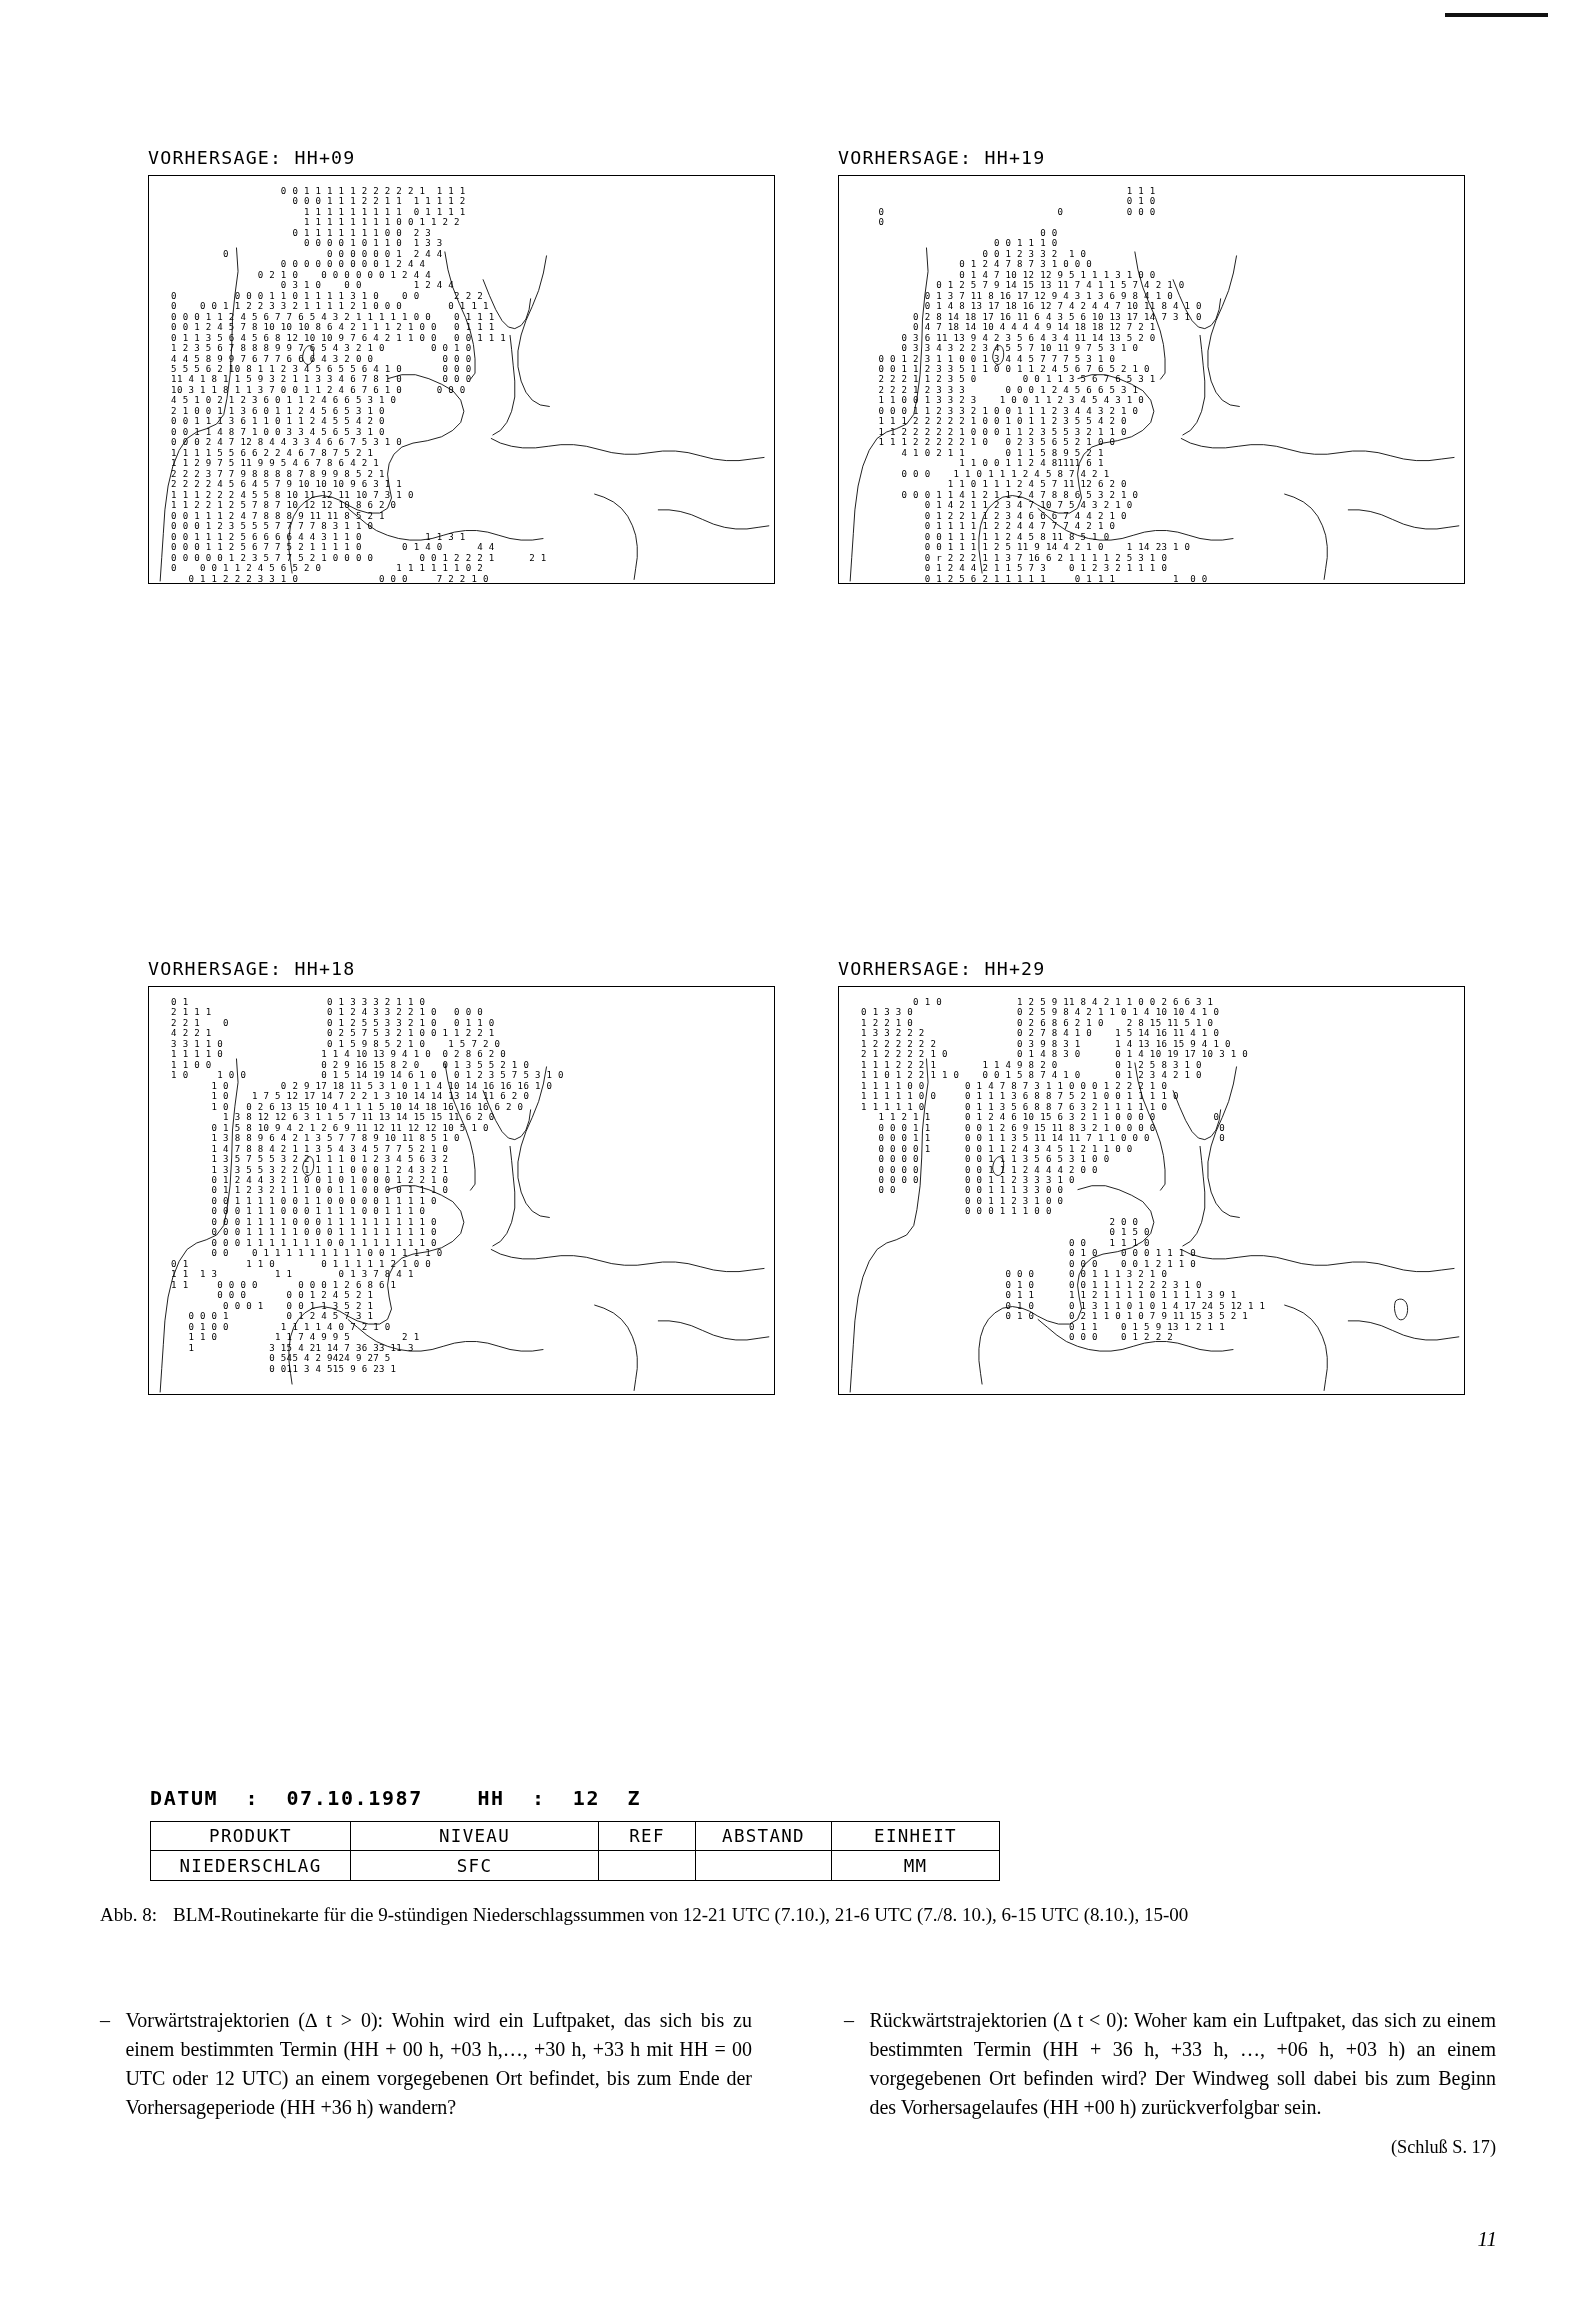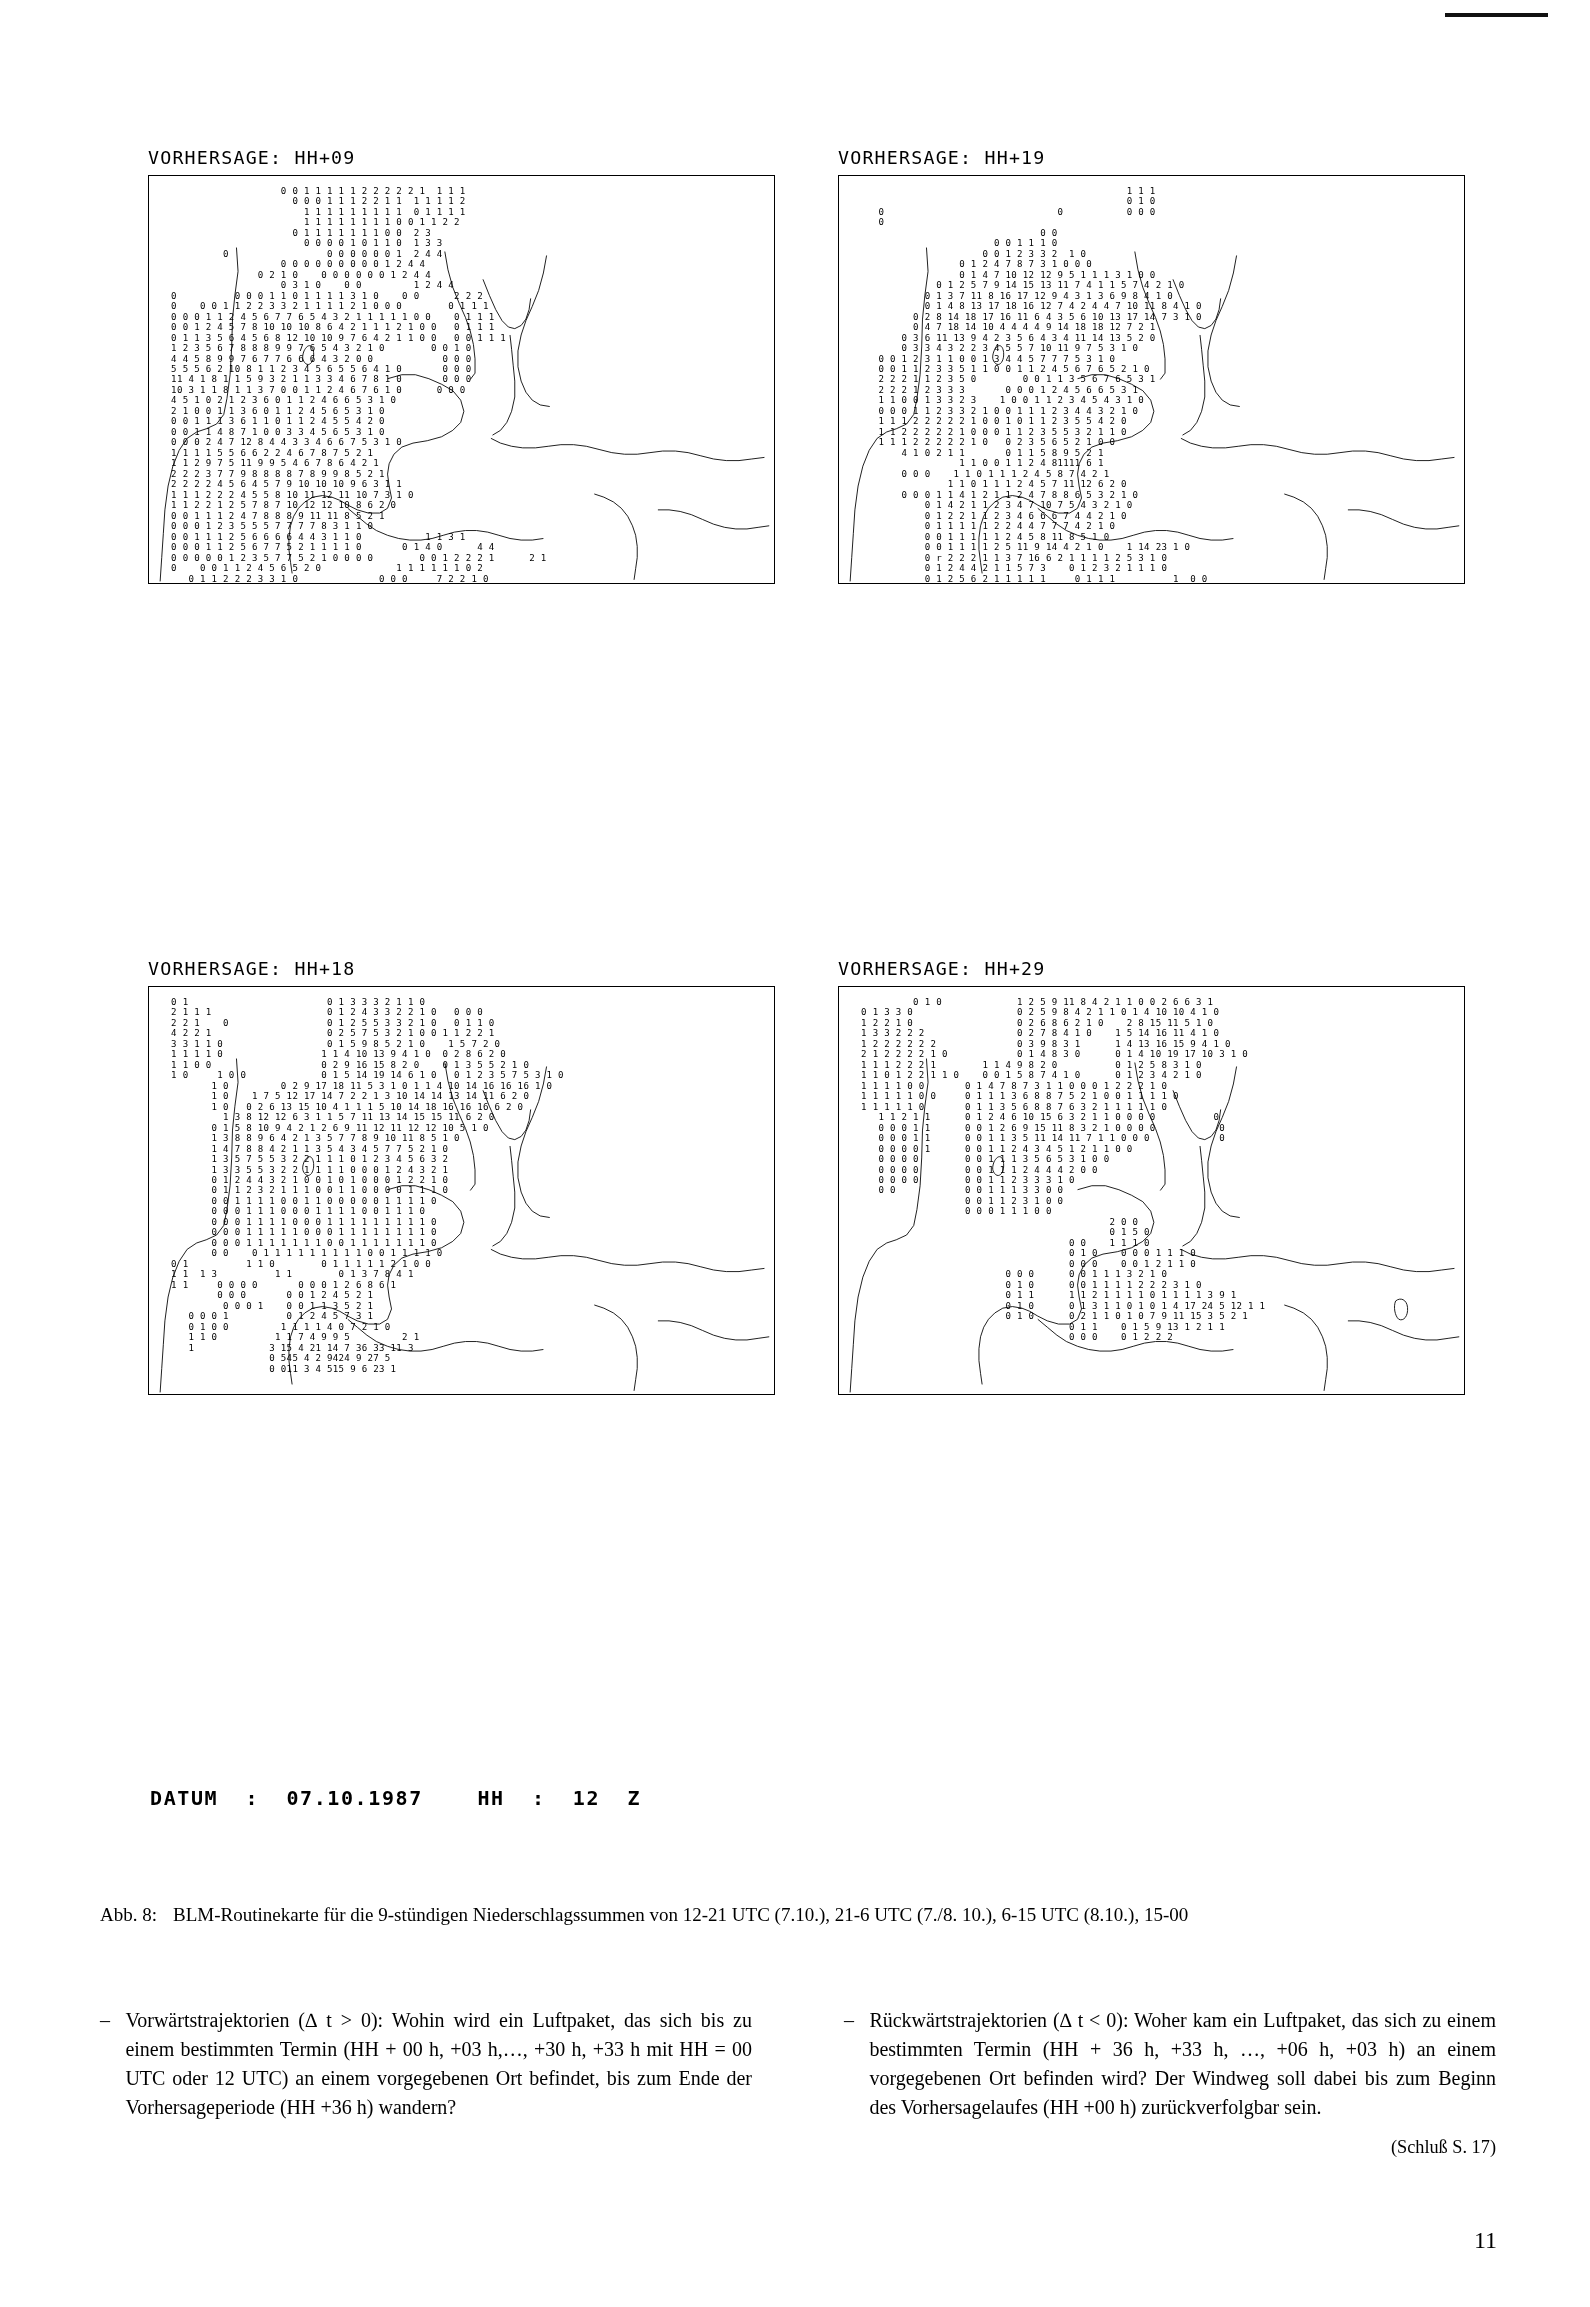--- a/index.html
+++ b/index.html
@@ -163,21 +163,22 @@
   }
   .schluss {
     text-align: right;
     font-size: 18.3px;
     margin-top: 11px;
   }
   .page-number {
     position: absolute;
     right: 94px;
     top: 2227px;
-    font-size: 24px;
+    font-size: 21px;
+    font-style: italic;
   }
 </style>
 </head>
 <body>
 
 <div class="page">
 
   <div class="corner-rule"></div>
 
   <div class="panels">
@@ -267,20 +268,38 @@
             <path d="M700 395 C706 390 714 393 715 403 C716 414 710 421 704 418 C699 414 697 402 700 395 Z"></path>
           </g>
         </svg>
         <div class="grid-numbers"><div class="row" style="top: 9.5px; left: 4.8px;">            0 1 0             1 2 5 9 11 8 4 2 1 1 0 0 2 6 6 3 1</div><div class="row" style="top: 20px; left: 4.8px;">   0 1 3 3 0                  0 2 5 9 8 4 2 1 1 0 1 4 10 10 4 1 0</div><div class="row" style="top: 30.5px; left: 4.8px;">   1 2 2 1 0                  0 2 6 8 6 2 1 0    2 8 15 11 5 1 0</div><div class="row" style="top: 41px; left: 4.8px;">   1 3 3 2 2 2                0 2 7 8 4 1 0    1 5 14 16 11 4 1 0</div><div class="row" style="top: 52px; left: 4.8px;">   1 2 2 2 2 2 2              0 3 9 8 3 1      1 4 13 16 15 9 4 1 0</div><div class="row" style="top: 62px; left: 4.8px;">   2 1 2 2 2 2 1 0            0 1 4 8 3 0      0 1 4 10 19 17 10 3 1 0</div><div class="row" style="top: 73px; left: 4.8px;">   1 1 1 2 2 2 1        1 1 4 9 8 2 0          0 1 2 5 8 3 1 0</div><div class="row" style="top: 83px; left: 4.8px;">   1 1 0 1 2 2 1 1 0    0 0 1 5 8 7 4 1 0      0 1 2 3 4 2 1 0</div><div class="row" style="top: 94px; left: 4.8px;">   1 1 1 1 0 0       0 1 4 7 8 7 3 1 1 0 0 0 1 2 2 2 1 0</div><div class="row" style="top: 104px; left: 4.8px;">   1 1 1 1 1 0 0     0 1 1 1 3 6 8 8 7 5 2 1 0 0 1 1 1 1 0</div><div class="row" style="top: 115px; left: 4.8px;">   1 1 1 1 1 0       0 1 1 3 5 6 8 8 7 6 3 2 1 1 1 1 1 0</div><div class="row" style="top: 125px; left: 4.8px;">      1 1 2 1 1      0 1 2 4 6 10 15 6 3 2 1 1 0 0 0 0          0</div><div class="row" style="top: 136px; left: 4.8px;">      0 0 0 1 1      0 0 1 2 6 9 15 11 8 3 2 1 0 0 0 0           0</div><div class="row" style="top: 146px; left: 4.8px;">      0 0 0 1 1      0 0 1 1 3 5 11 14 11 7 1 1 0 0 0            0</div><div class="row" style="top: 157px; left: 4.8px;">      0 0 0 0 1      0 0 1 1 2 4 3 4 5 1 2 1 1 0 0</div><div class="row" style="top: 167px; left: 4.8px;">      0 0 0 0        0 0 1 1 1 3 5 6 5 3 1 0 0</div><div class="row" style="top: 178px; left: 4.8px;">      0 0 0 0        0 0 1 1 1 2 4 4 4 2 0 0</div><div class="row" style="top: 188px; left: 4.8px;">      0 0 0 0        0 0 1 1 2 3 3 3 1 0</div><div class="row" style="top: 198px; left: 4.8px;">      0 0            0 0 1 1 1 3 3 0 0</div><div class="row" style="top: 209px; left: 4.8px;">                     0 0 1 1 2 3 1 0 0</div><div class="row" style="top: 219px; left: 4.8px;">                     0 0 0 1 1 1 0 0</div><div class="row" style="top: 230px; left: 4.8px;">                                              2 0 0</div><div class="row" style="top: 240px; left: 4.8px;">                                              0 1 5 0</div><div class="row" style="top: 251px; left: 4.8px;">                                       0 0    1 1 1 0</div><div class="row" style="top: 261px; left: 4.8px;">                                       0 1 0    0 0 0 1 1 1 0</div><div class="row" style="top: 272px; left: 4.8px;">                                       0 0 0    0 0 1 2 1 1 0</div><div class="row" style="top: 282px; left: 4.8px;">                            0 0 0      0 0 1 1 1 3 2 1 0</div><div class="row" style="top: 293px; left: 4.8px;">                            0 1 0      0 0 1 1 1 1 2 2 2 3 1 0</div><div class="row" style="top: 303px; left: 4.8px;">                            0 1 1      1 1 2 1 1 1 1 0 1 1 1 1 3 9 1</div><div class="row" style="top: 314px; left: 4.8px;">                            0 1 0      0 1 3 1 1 0 1 0 1 4 17 24 5 12 1 1</div><div class="row" style="top: 324px; left: 4.8px;">                            0 1 0      0 2 1 1 0 1 0 7 9 11 15 3 5 2 1</div><div class="row" style="top: 335px; left: 4.8px;">                                       0 1 1    0 1 5 9 13 1 2 1 1</div><div class="row" style="top: 345px; left: 4.8px;">                                       0 0 0    0 1 2 2 2</div></div>
       </div>
     </div>
   </div>
 
   <div class="datum-line">DATUM  :  07.10.1987    HH  :  12  Z</div>
 
+  <table class="legend-table">
+    <tbody>
+        <tr>
+      <td class="lt-c0">PRODUKT</td>
+      <td class="lt-c1">NIVEAU</td>
+      <td class="lt-c2">REF</td>
+      <td class="lt-c3">ABSTAND</td>
+      <td class="lt-c4">EINHEIT</td>
+    </tr>
+    <tr>
+      <td class="lt-c0">NIEDERSCHLAG</td>
+      <td class="lt-c1">SFC</td>
+      <td class="lt-c2"></td>
+      <td class="lt-c3"></td>
+      <td class="lt-c4">MM</td>
+    </tr>
+  </tbody>
+    </table>
 
   <div class="caption">
     <span class="lbl">Abb. 8:</span><span class="txt"><span>BLM-Routinekarte für die 9-stündigen Niederschlagssummen von 12-21 UTC (7.10.), 21-6 UTC (7./8. 10.), 6-15 UTC (8.10.), 15-00</span></span>
   </div>
 
   <div class="cols">
     <div class="col left">
       <span class="dash">–</span>
       <div class="body">Vorwärtstrajektorien (∆ t &gt; 0): Wohin wird ein Luftpaket, das sich bis zu einem bestimmten Termin (HH + 00 h, +03 h,…, +30 h, +33 h mit HH = 00 UTC oder 12 UTC) an einem vorgegebenen Ort befindet, bis zum Ende der Vorhersageperiode (HH +36 h) wandern?</div>
     </div>

